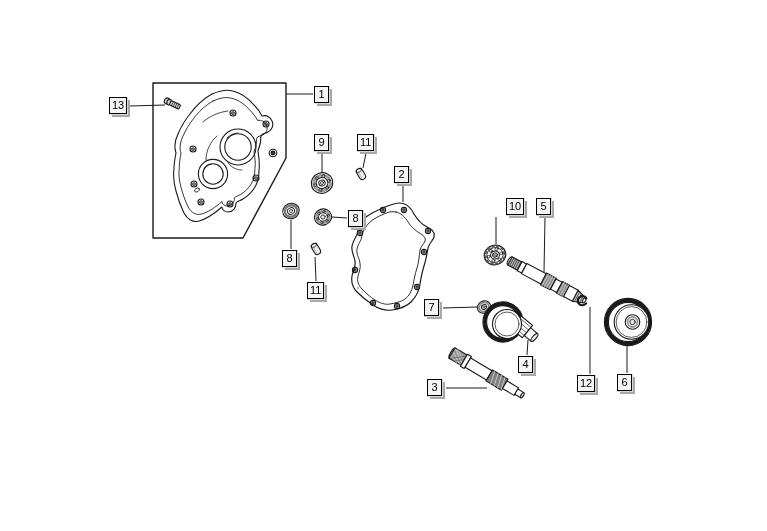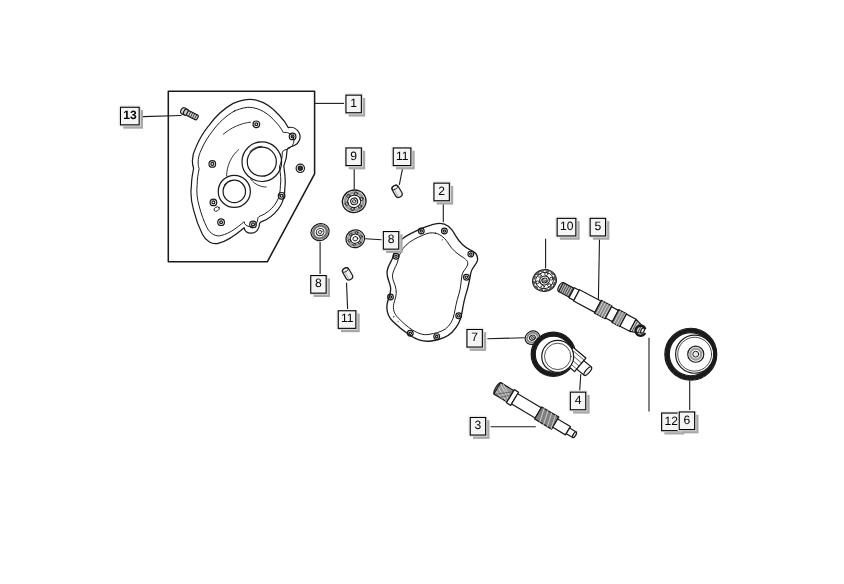--- a/index.html
+++ b/index.html
@@ -270,21 +270,21 @@
       <line x1="316" y1="281" x2="315" y2="257" stroke="#1a1a1a" stroke-width="1"></line>
       <line x1="496" y1="217" x2="496" y2="244" stroke="#1a1a1a" stroke-width="1"></line>
       <line x1="545" y1="217" x2="544" y2="272" stroke="#1a1a1a" stroke-width="1"></line>
       <line x1="443" y1="308" x2="477" y2="307" stroke="#1a1a1a" stroke-width="1"></line>
       <line x1="527" y1="355" x2="528" y2="340" stroke="#1a1a1a" stroke-width="1"></line>
       <line x1="446" y1="388" x2="487" y2="388" stroke="#1a1a1a" stroke-width="1"></line>
       <line x1="590" y1="374" x2="590" y2="307" stroke="#1a1a1a" stroke-width="1"></line>
       <line x1="627" y1="373" x2="627" y2="346" stroke="#1a1a1a" stroke-width="1"></line>
     </svg>
 
-<div class="callout" style="left: 108px; top: 96px; font-weight: bold;">
+<div class="callout" style="left: 108px; top: 96px;">
       <span>13</span>
     </div>
     <div class="callout" style="left: 313px; top: 85px;">
       <span>1</span>
     </div>
     <div class="callout" style="left: 313px; top: 133px;">
       <span>9</span>
     </div>
     <div class="callout" style="left: 356px; top: 133px;">
       <span>11</span>
@@ -309,19 +309,19 @@
     </div>
     <div class="callout" style="left: 423px; top: 298px;">
       <span>7</span>
     </div>
     <div class="callout" style="left: 517px; top: 355px;">
       <span>4</span>
     </div>
     <div class="callout" style="left: 426px; top: 378px;">
       <span>3</span>
     </div>
-    <div class="callout" style="left: 600px; top: 374px;">
+    <div class="callout" style="left: 576px; top: 374px;">
       <span>12</span>
     </div>
     <div class="callout" style="left: 616px; top: 373px;">
       <span>6</span>
     </div>
   </div>
 
 </body></html>

